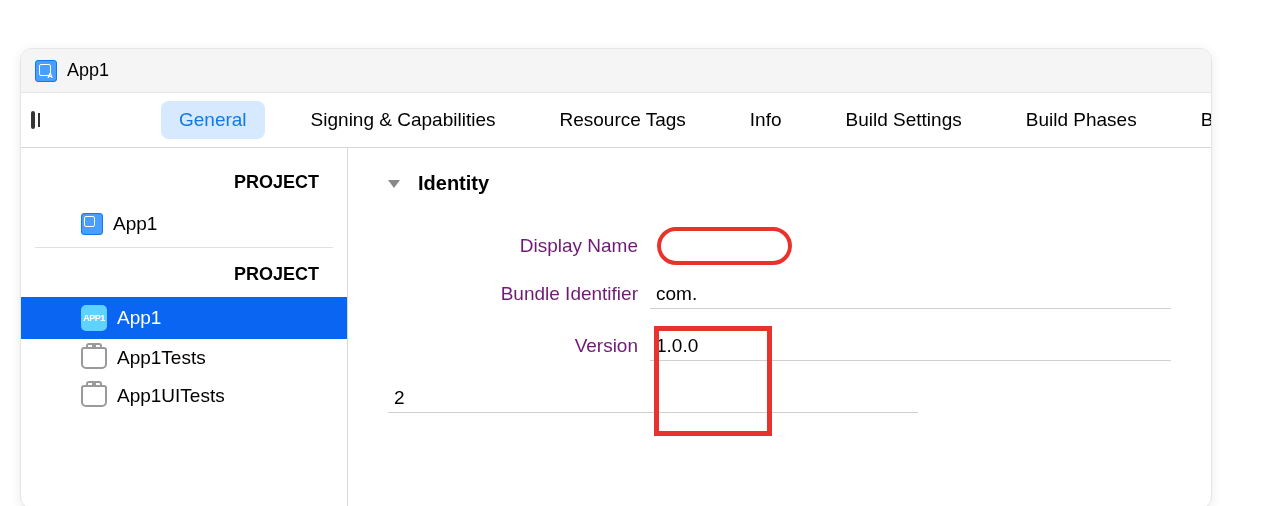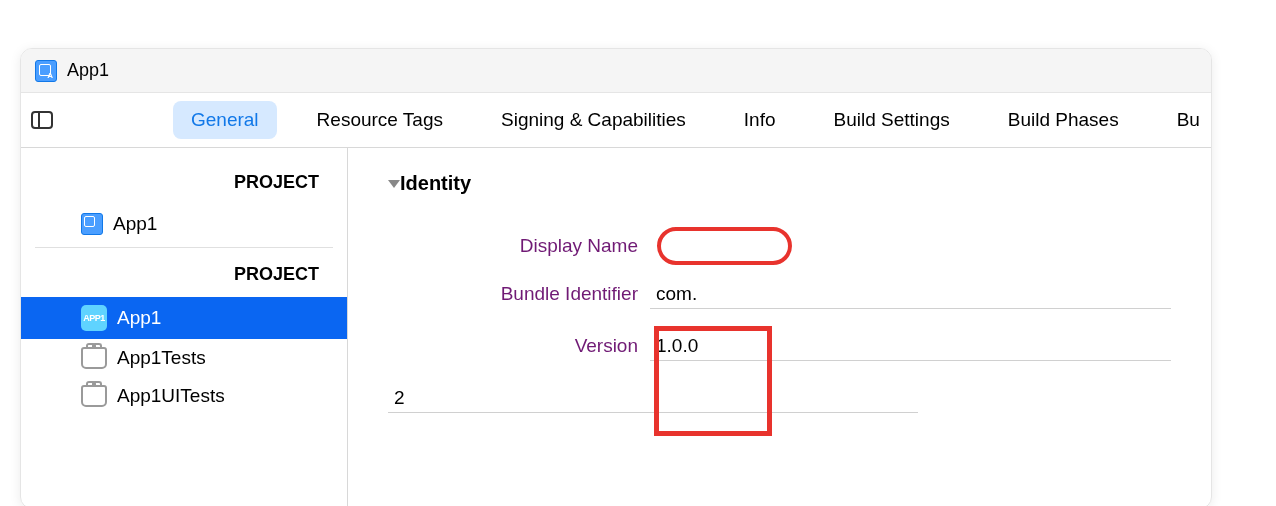--- a/index.html
+++ b/index.html
@@ -60,21 +60,21 @@
       color: #000;
       font-weight: 400;
     }
     .tab-row {
       height: 55px;
       background: #fff;
       border-bottom: 1px solid #d8d8d8;
       display: flex;
       align-items: center;
       padding: 0 10px;
-      gap: 0;
+      gap: 6px;
     }
     .sidebar-toggle {
       width: 22px;
       height: 18px;
       border: 2px solid #333;
       border-radius: 4px;
       margin-right: 120px;
       position: relative;
       display: flex;
       align-items: center;
@@ -201,21 +201,21 @@
       top: -6px;
       right: 3px;
     }
     .main-panel {
       flex: 1;
       padding: 24px 40px;
     }
     .section-header {
       display: flex;
       align-items: center;
-      gap: 0;
+      gap: 18px;
       margin-bottom: 40px;
     }
     .chevron-down {
       width: 0;
       height: 0;
       border-left: 6px solid transparent;
       border-right: 6px solid transparent;
       border-top: 8px solid #888;
     }
     .section-title {
@@ -267,22 +267,22 @@
 <div class="window">
 
   <div class="titlebar">
     <div class="app-icon"></div>
     <span class="title-text">App1</span>
   </div>
 
   <div class="tab-row">
     <div class="sidebar-toggle"></div>
     <div class="tab active">General</div>
+    <div class="tab">Signing &amp; Capabilities</div>
     <div class="tab">Resource Tags</div>
-    <div class="tab">Signing &amp; Capabilities</div>
     <div class="tab">Info</div>
     <div class="tab">Build Settings</div>
     <div class="tab">Build Phases</div>
     <div class="tab" style="margin-right:0;padding-right:0">Bu</div>
   </div>
 
   <div class="content-area">
 
     <div class="sidebar">
       <div class="sidebar-heading">PROJECT</div>

